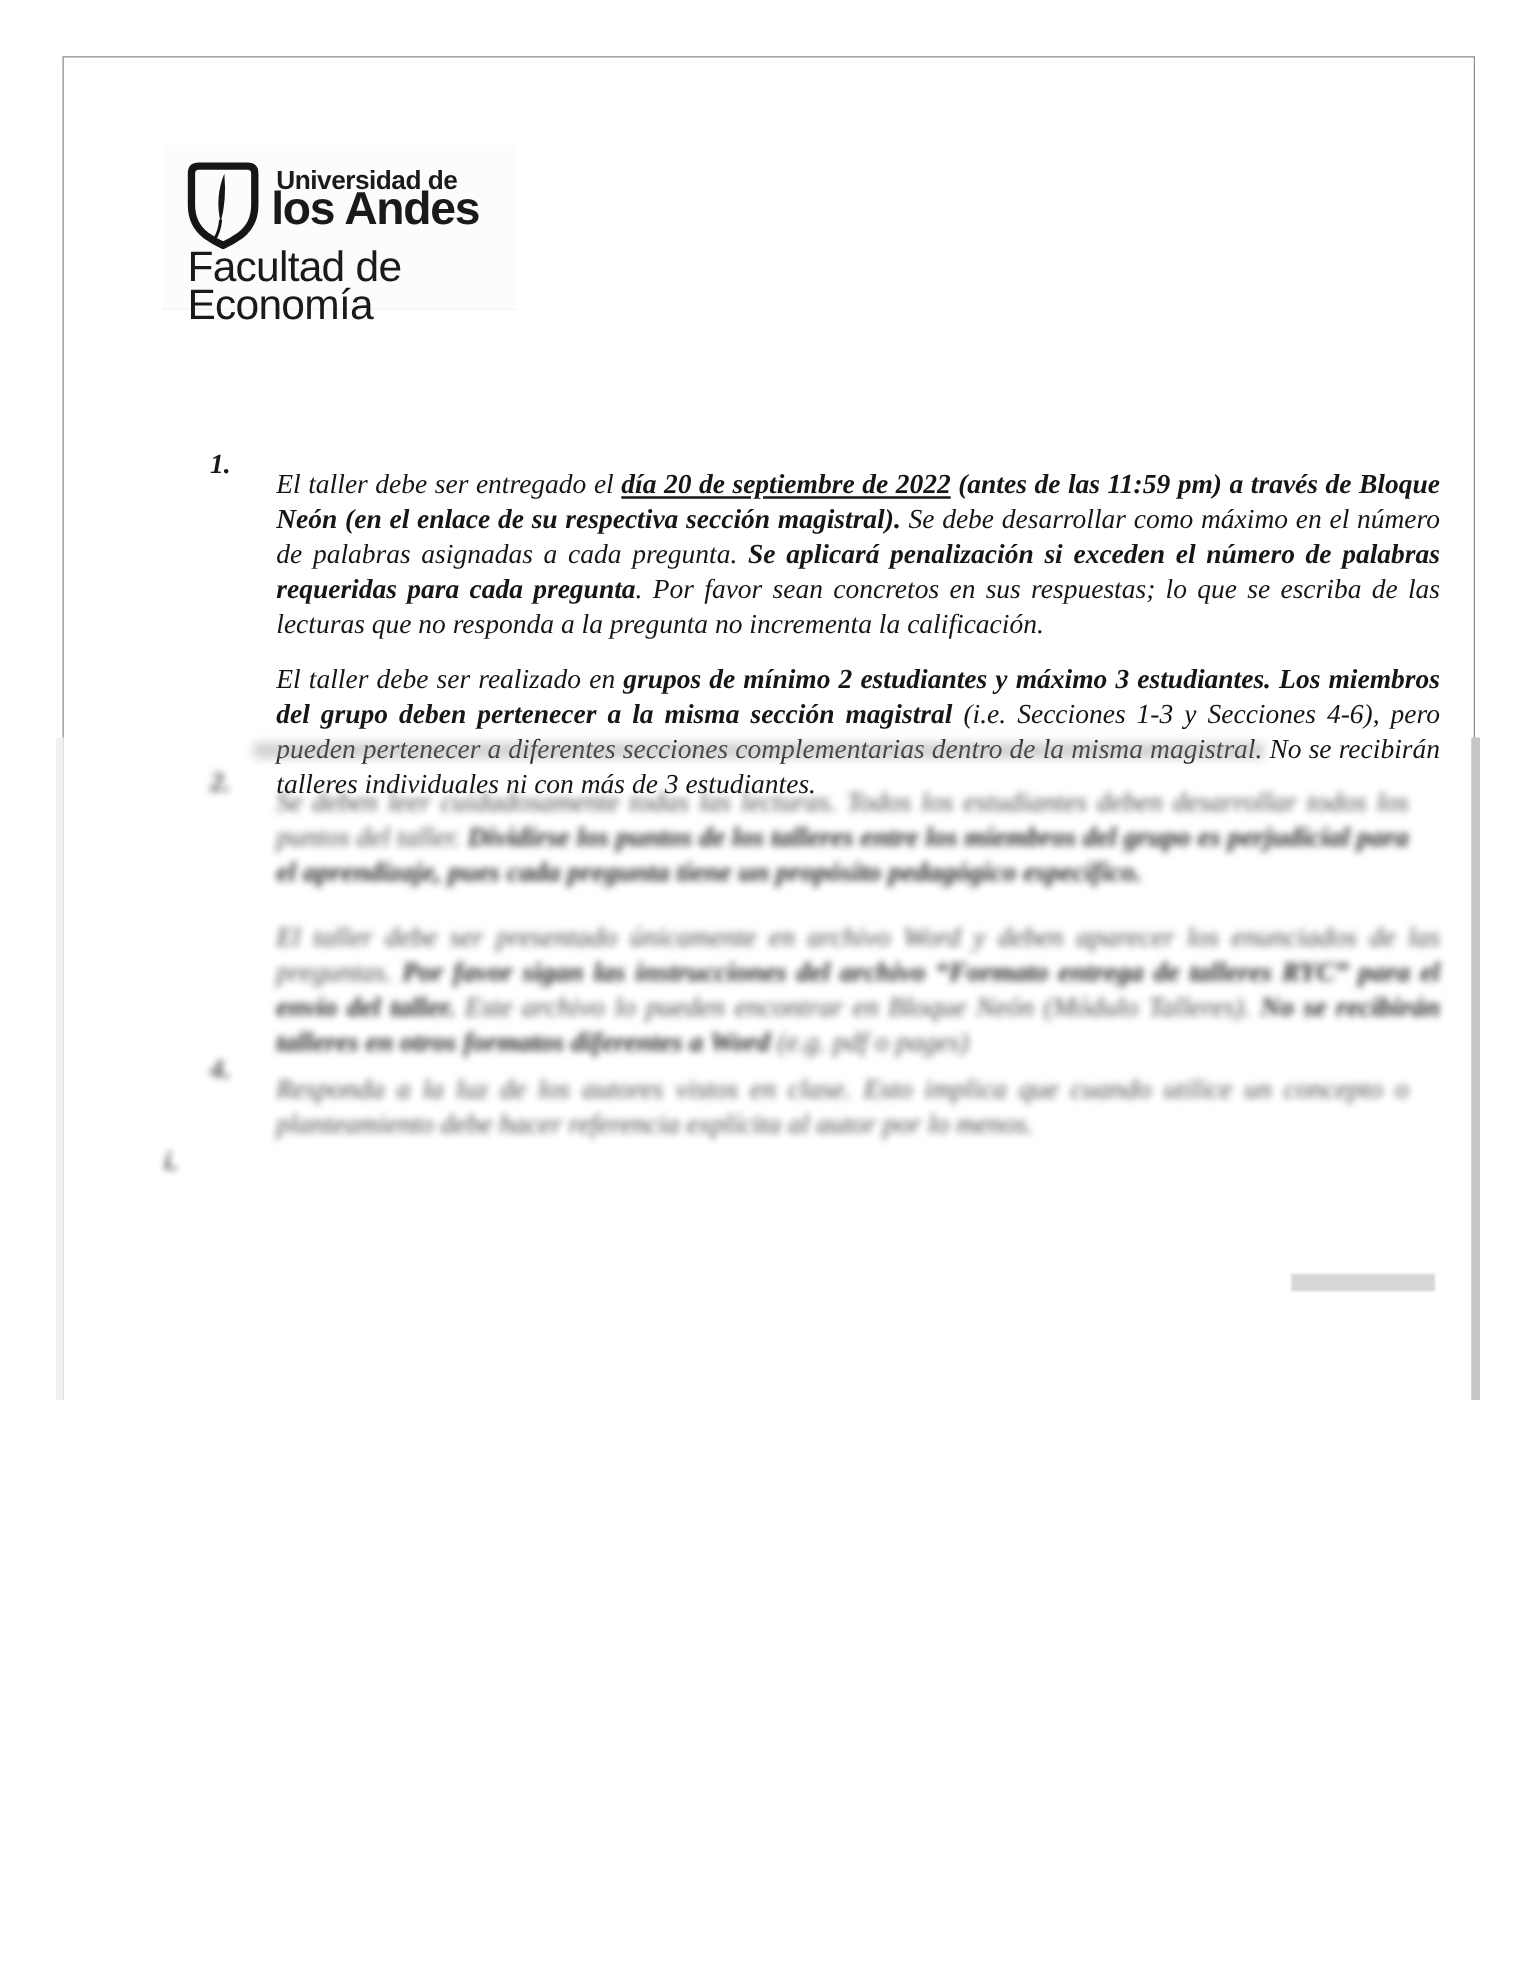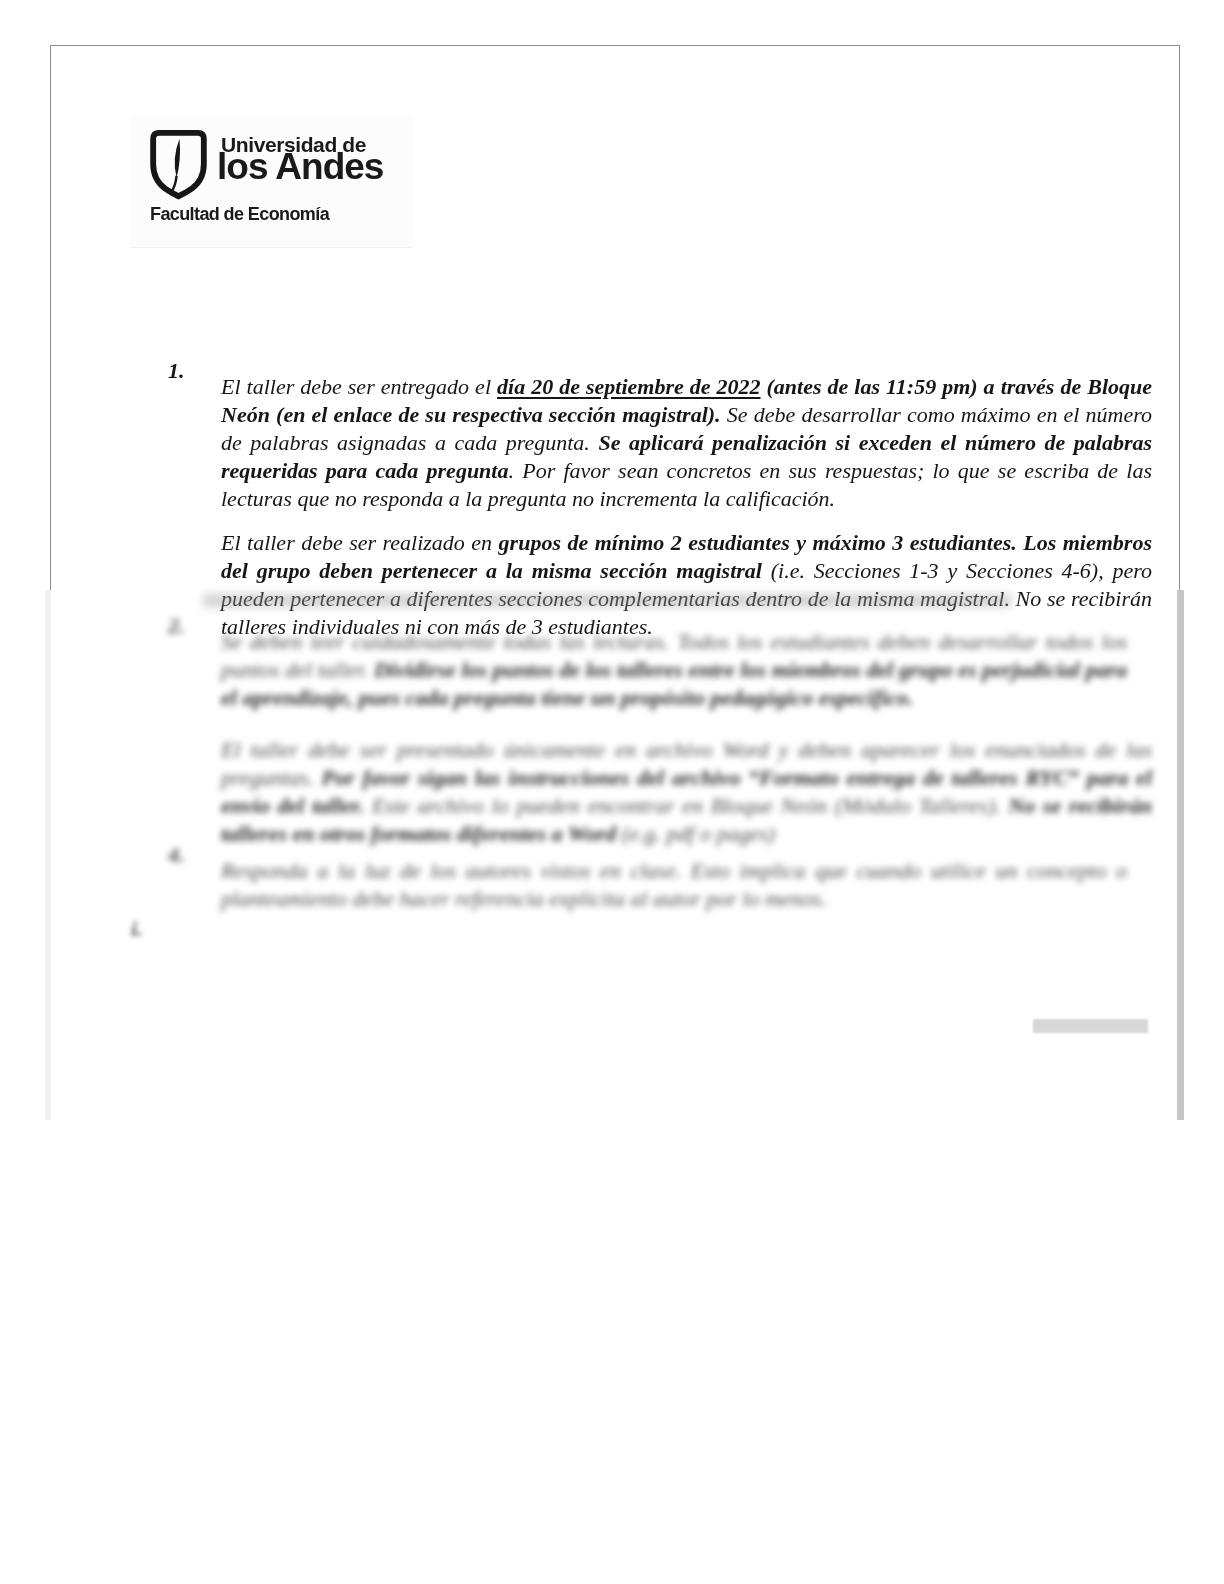--- a/index.html
+++ b/index.html
@@ -14,21 +14,21 @@
   }
   
   .logo-block{
     position:absolute;left:130px;top:116px;width:283px;height:131px;
     background:#fcfcfc;border-bottom:1px solid #f2f2f2;
     font-family:"Liberation Sans", sans-serif;color:#1a1a1a;
   }
   .shield{position:absolute;left:19px;top:13px;width:59px;height:76px;}
   .logo-l1{position:absolute;left:91px;top:18px;font-size:21px;font-weight:bold;letter-spacing:-0.4px;line-height:22px;}
   .logo-l2{position:absolute;left:87px;top:32px;font-size:37px;font-weight:bold;letter-spacing:-1px;line-height:38px;}
-  .logo-l3{position:absolute;left:20px;top:83px;font-size:18px;font-weight:bold;letter-spacing:-0.6px;line-height:30px;}
+  .logo-l3{position:absolute;left:20px;top:83px;font-size:34px;font-weight:normal;letter-spacing:-0.6px;line-height:30px;}
   
   .body-text{position:absolute;left:168px;top:357px;width:969px;}
   .list-item{display:flex;align-items:flex-start;}
   .marker{
     flex:0 0 37px;width:37px;font-style:italic;font-weight:bold;font-size:22px;line-height:28px;
   }
   .para{
     margin:16px;width:931px;font-style:italic;font-size:22px;line-height:28px;
     text-align:justify;text-justify:inter-word;
   }

